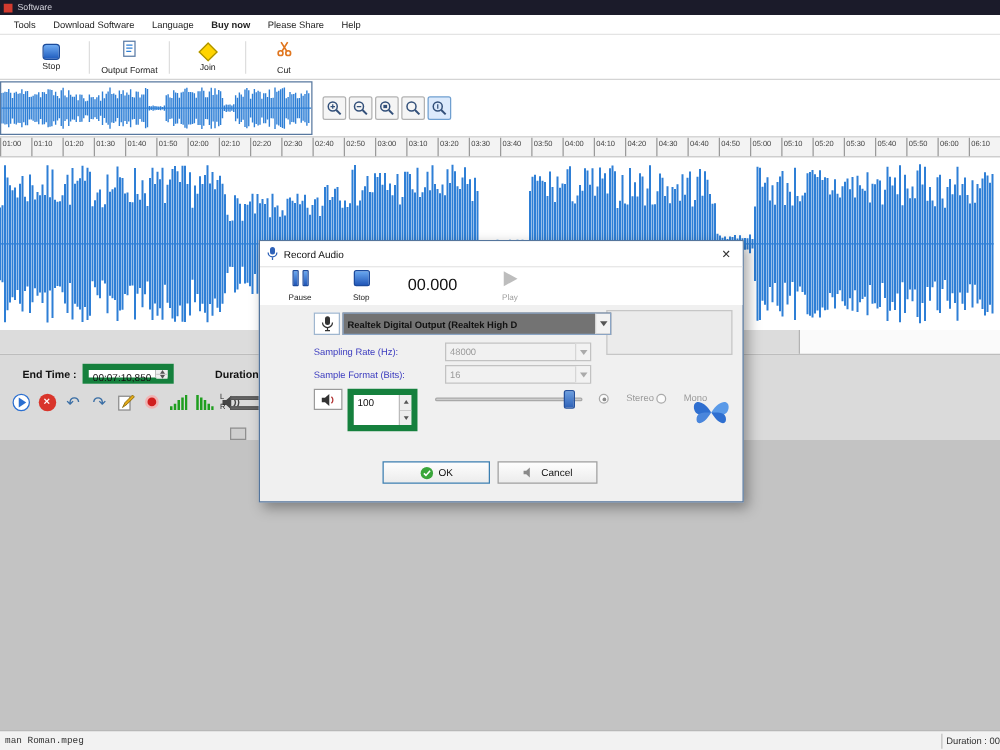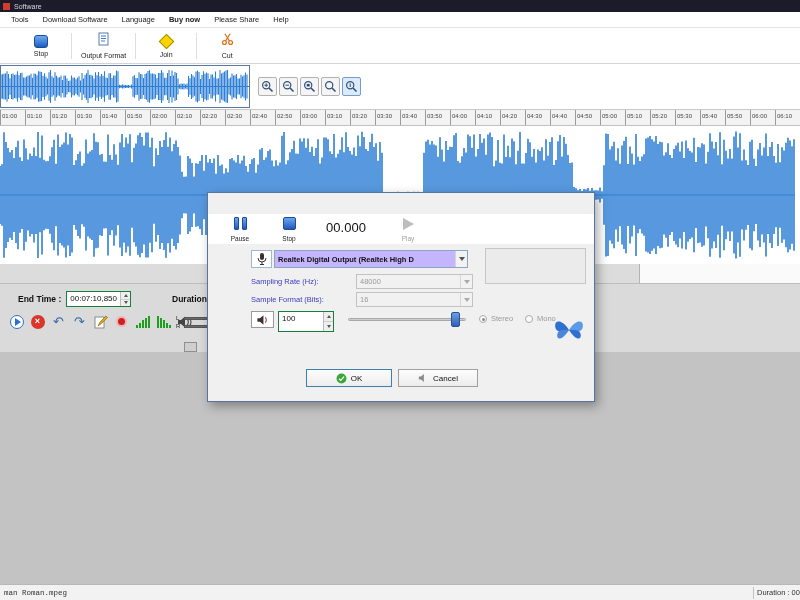--- a/index.html
+++ b/index.html
@@ -45,21 +45,21 @@
   .wave-main svg,.overview svg{display:block;}
 
   
   .hscroll{position:absolute;top:264px;left:0;width:800px;height:20px;background:#fafafa;border-bottom:1px solid #bdbdbd;}
   .hscroll-thumb{position:absolute;left:0;top:0;width:640px;height:19px;background:#dcdcdc;border-right:1px solid #b3b3b3;}
 
   
   .control-panel{position:absolute;top:284px;left:0;width:800px;height:68px;background:#dadada;}
   .row-endtime{position:absolute;left:18px;top:7px;display:flex;align-items:center;gap:5px;}
   .lbl-bold{font-size:8.5px;font-weight:bold;color:#111;white-space:nowrap;}
-  .spinbox{display:flex;height:16px;border:1px solid #15803d;background:#fff;align-items:stretch;}
+  .spinbox{display:flex;height:16px;border:5px solid #15803d;background:#fff;align-items:stretch;}
   .spin-val{font-size:8px;line-height:14px;padding:0 3px;color:#111;white-space:nowrap;}
   .spin-arrows{width:10px;border-left:1px solid #bbb;display:flex;flex-direction:column;}
   .spin-arrows span{flex:1;display:flex;align-items:center;justify-content:center;background:#eee;}
   .spin-arrows span:first-child{border-bottom:1px solid #ccc;}
   .tri-up{width:0;height:0;border-left:2.5px solid transparent;border-right:2.5px solid transparent;border-bottom:3px solid #555;}
   .tri-dn{width:0;height:0;border-left:2.5px solid transparent;border-right:2.5px solid transparent;border-top:3px solid #555;}
   .dur-label{position:absolute;left:172px;top:10px;}
   .icons-row{position:absolute;left:8px;top:29px;display:flex;gap:4px;align-items:center;}
   .cicon{width:17px;height:17px;display:flex;align-items:center;justify-content:center;font-size:11px;}
   .circle-red{width:14px;height:14px;border-radius:50%;background:#d9352b;color:#fff;font-size:9px;font-weight:bold;
@@ -94,39 +94,39 @@
   .tbtn .lbl{font-size:6.5px;color:#222;display:block;margin-top:1px;}
   .tbtn.disabled .lbl{color:#9e9e9e;}
   .pause-bars{display:inline-flex;gap:3px;height:13px;}
   .pause-bars i{width:5px;background:linear-gradient(#6aa8f0,#2257b8);border:1px solid #1c4a9c;border-radius:1px;}
   .stop-square{display:inline-block;width:13px;height:13px;background:linear-gradient(#6aa8f0,#2257b8);border:1px solid #1c4a9c;border-radius:2px;}
   .play-tri{display:inline-block;width:0;height:0;border-left:11px solid #bdbdbd;border-top:6.5px solid transparent;border-bottom:6.5px solid transparent;}
   .dlg-time{position:absolute;left:104px;top:27px;width:68px;text-align:center;font-size:13px;color:#111;}
   .meter-box{position:absolute;left:277px;top:55px;width:101px;height:36px;background:#ebebeb;border:1px solid #c6c6c6;}
   .mic-btn{position:absolute;left:43px;top:57px;width:21px;height:18px;background:#fff;border:1px solid #9fb6cf;
     display:flex;align-items:center;justify-content:center;}
-  .device-select{position:absolute;left:66px;top:57px;width:194px;height:18px;background:#c4b5fd;border:1px solid #8aa4c4;
+  .device-select{position:absolute;left:66px;top:57px;width:215px;height:18px;background:#737373;border:1px solid #8aa4c4;
     display:flex;align-items:center;}
   .device-select .val{flex:1;font-size:7.5px;font-weight:bold;color:#111;padding-left:3px;white-space:nowrap;overflow:hidden;}
   .dd-arrow{width:12px;height:100%;display:flex;align-items:center;justify-content:center;border-left:1px solid #d6d6d6;background:#f2f2f2;}
   .caret{width:0;height:0;border-left:3px solid transparent;border-right:3px solid transparent;border-top:4px solid #555;}
   .fld-label{position:absolute;font-size:7.5px;color:#3b3bbf;white-space:nowrap;}
   .sel-disabled{position:absolute;left:148px;width:117px;height:15px;background:#f1f1f1;border:1px solid #c2c2c2;
     display:flex;align-items:center;}
   .sel-disabled .val{flex:1;font-size:7.5px;color:#9a9a9a;padding-left:3px;}
   .sel-disabled .caret{border-top-color:#aaa;}
   .spk-btn{position:absolute;left:43px;top:118px;width:23px;height:17px;background:#fff;border:1px solid #9a9a9a;
     display:flex;align-items:center;justify-content:center;}
   .vol-spin{position:absolute;left:70px;top:118px;width:56px;height:17px;}
-  .vol-spin .spinbox{height:21px;}
+  .vol-spin .spinbox{height:34px;}
   .slider{position:absolute;left:140px;top:118px;width:118px;height:17px;}
   .slider .track{position:absolute;left:0;right:0;top:7px;height:3px;background:#cdcdcd;border:1px solid #a8a8a8;border-radius:2px;}
   .slider .thumb{position:absolute;right:6px;top:1px;width:9px;height:15px;background:linear-gradient(#6b9ee0,#2f62b8);
     border:1px solid #24509c;border-radius:2px;}
-  .radio{display:flex;align-items:center;gap:4px;position:absolute;top:121px;}
+  .radio{display:flex;align-items:center;gap:14px;position:absolute;top:121px;}
   .radio .circ{width:8px;height:8px;border:1px solid #aaa;border-radius:50%;background:#fbfbfb;position:relative;}
   .radio.checked .circ::after{content:"";position:absolute;left:2px;top:2px;width:3px;height:3px;border-radius:50%;background:#8a8a8a;}
   .radio .rlbl{font-size:7.5px;color:#9a9a9a;}
   .radio-stereo{left:271px;}
   .radio-mono{left:317px;}
   .butterfly{position:absolute;left:344px;top:124px;}
   .group-line{position:absolute;left:12px;right:10px;top:148px;display:flex;align-items:center;gap:4px;}
   .group-line .seg{height:1px;background:#9f9f9f;}
   .group-line .seg.short{width:8px;}
   .group-line .seg.long{flex:1;}
@@ -332,20 +332,29 @@
 
 <div class="workspace"></div>
 
 <div class="statusbar">
   <span class="status-file">man Roman.mpeg</span>
   <span class="status-sep"></span>
   <span class="status-duration">Duration : 00:</span>
 </div>
 
 <div class="dialog">
+  <div class="dlg-title">
+    <svg width="10" height="12" viewBox="0 0 10 12">
+        <rect x="3" y="0.5" width="4" height="6" rx="2" fill="#2f62b8"></rect>
+        <path d="M1.5 5 a3.5 3.5 0 0 0 7 0" fill="none" stroke="#2f62b8"></path>
+        <line x1="5" y1="8.8" x2="5" y2="11" stroke="#2f62b8"></line>
+      </svg>
+    <span class="dlg-title-text">Record Audio</span>
+    <span class="dlg-close">✕</span>
+  </div>
 
   <div class="dlg-transport">
     <div class="tbtn" style="left:12px;">
       <span class="pause-bars">
           <i></i>
           <i></i>
         </span>
       <span class="lbl">Pause</span>
     </div>
     <div class="tbtn" style="left:61px;">

